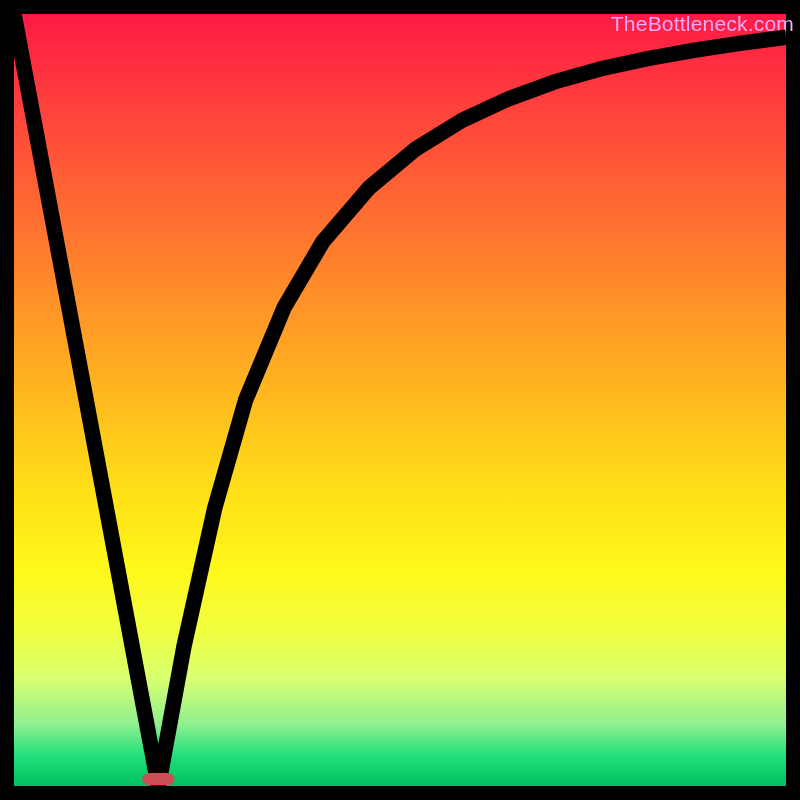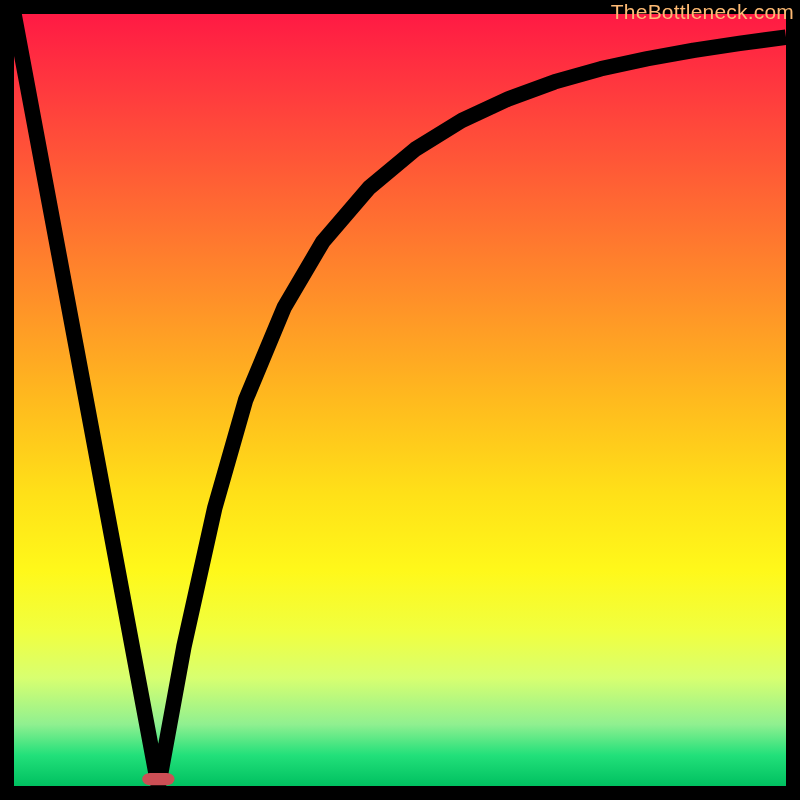--- a/index.html
+++ b/index.html
@@ -38,23 +38,23 @@
       #fff81a 72%,
       #f0ff40 80%,
       #d8ff70 86%,
       #90f090 92%,
       #22e07a 96%,
       #00c060 100%
     );
   }
   .watermark {
     position: absolute;
-    top: 0px;
+    top: 12px;
     right: 6px;
-    color: #fdba74;
+    color: #f0abfc;
     font-size: 21px;
     font-weight: 500;
     letter-spacing: 0.2px;
   }
   
   svg.curve {
     position: absolute;
     left: 14px;
     top: 14px;
     width: 772px;

